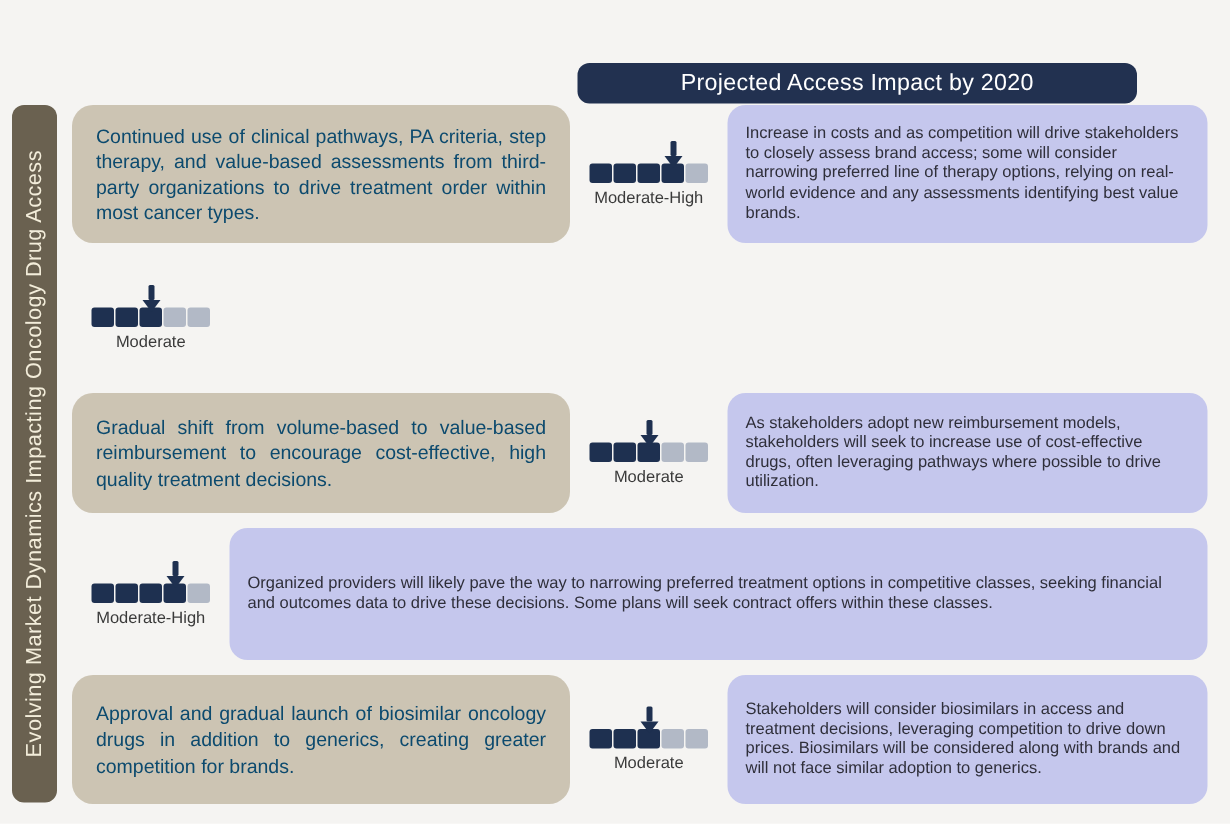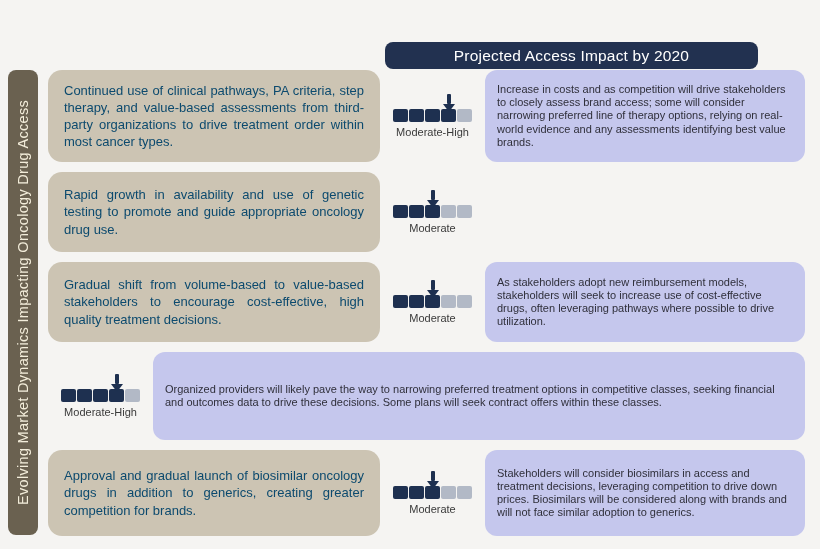--- a/index.html
+++ b/index.html
@@ -93,44 +93,41 @@
             </div>
         </div>
         <div class="meter-label">Moderate-High</div>
       </div>
       <div class="impact-box">
         <span>Increase in costs and as competition will drive stakeholders to closely assess brand access; some will consider narrowing preferred line of therapy options, relying on real-world evidence and any assessments identifying best value brands.</span>
       </div>
     </div>
 
     <div class="row r2">
-      <div class="driver-box">
-        <span>Rapid growth in availability and use of genetic testing to promote and guide appropriate oncology drug use.</span>
-      </div>
       <div class="mid">
         <div class="meter-inner">
           <div class="arrow" style="left: 34px;">
               <div class="shaft"></div>
               <div class="head"></div>
             </div>
           <div class="squares">
               <div class="sq on"></div>
               <div class="sq on"></div>
               <div class="sq on"></div>
               <div class="sq off"></div>
               <div class="sq off"></div>
             </div>
         </div>
         <div class="meter-label">Moderate</div>
       </div>
     </div>
 
     <div class="row r3">
       <div class="driver-box">
-        <span>Gradual shift from volume-based to value-based stakeholders to encourage cost-effective, high quality treatment decisions.</span>
+        <span>Gradual shift from volume-based to value-based reimbursement to encourage cost-effective, high quality treatment decisions.</span>
       </div>
       <div class="mid">
         <div class="meter-inner">
           <div class="arrow" style="left: 34px;">
               <div class="shaft"></div>
               <div class="head"></div>
             </div>
           <div class="squares">
               <div class="sq on"></div>
               <div class="sq on"></div>

